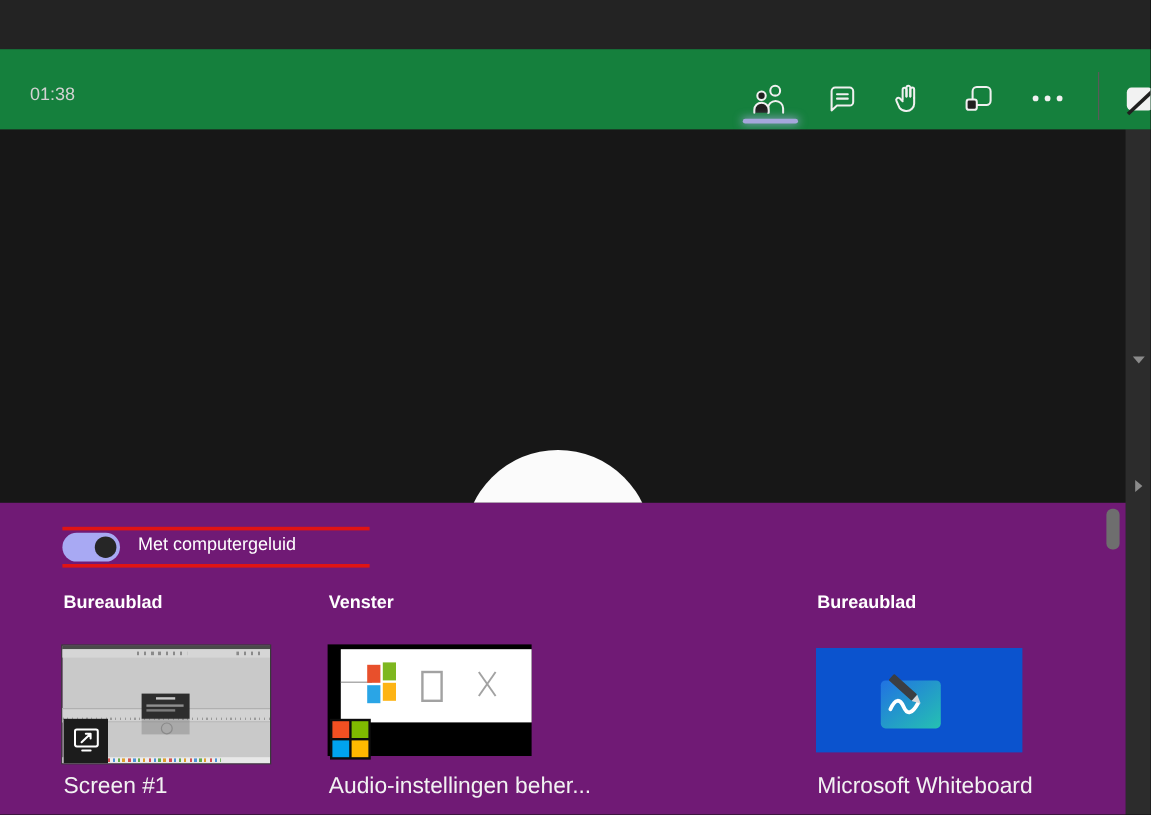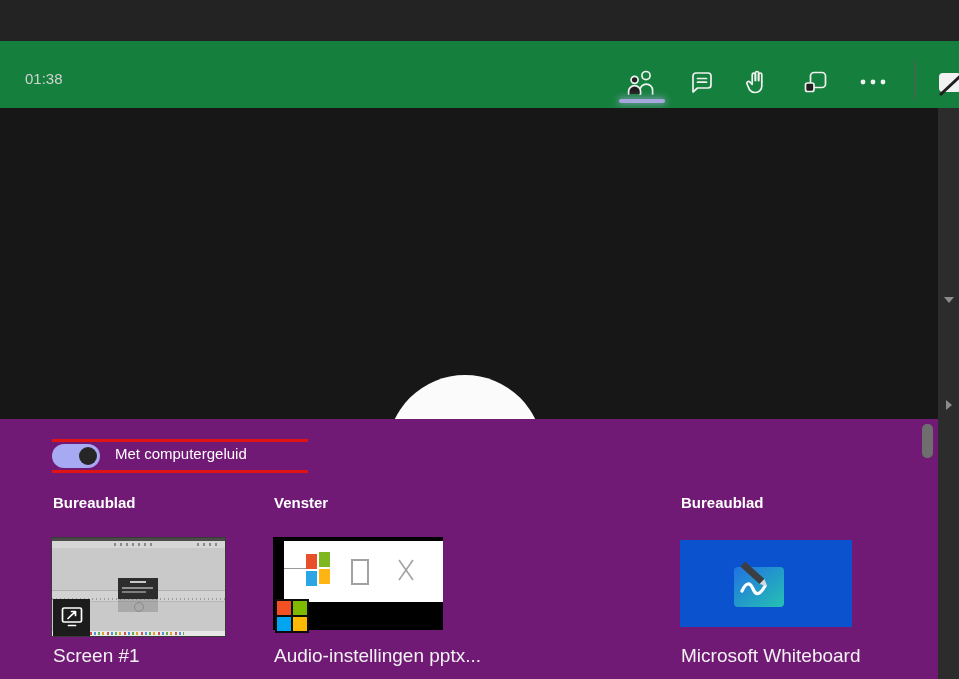--- a/index.html
+++ b/index.html
@@ -235,21 +235,21 @@
             </svg>
           </span>
         </span>
         <span class="win-overlay">
           <i class="o1"></i>
             <i class="o2"></i>
             <i class="o3"></i>
             <i class="o4"></i>
         </span>
       </button>
-      <span class="tile-label">Audio-instellingen pptx...</span>
+      <span class="tile-label">Audio-instellingen beher...</span>
     </div>
 
 
     <div class="section sec-wb">
       <div class="sec-header">Bureaublad</div>
       <button class="tile tile-wb">
         <span>
           <svg width="68" height="58" viewBox="0 0 68 58">
             <defs>
               <linearGradient id="wbg" x1="0" y1="0" x2="1" y2="1">

